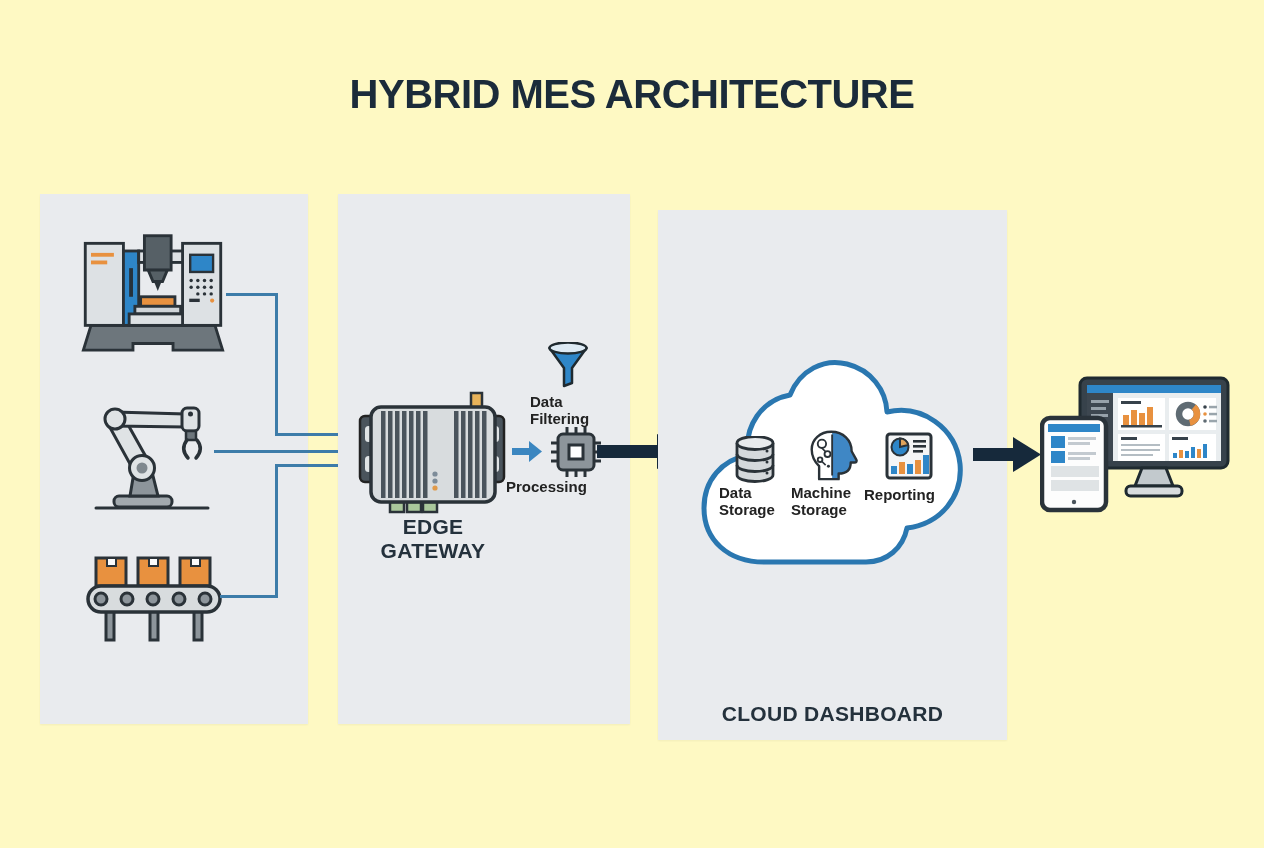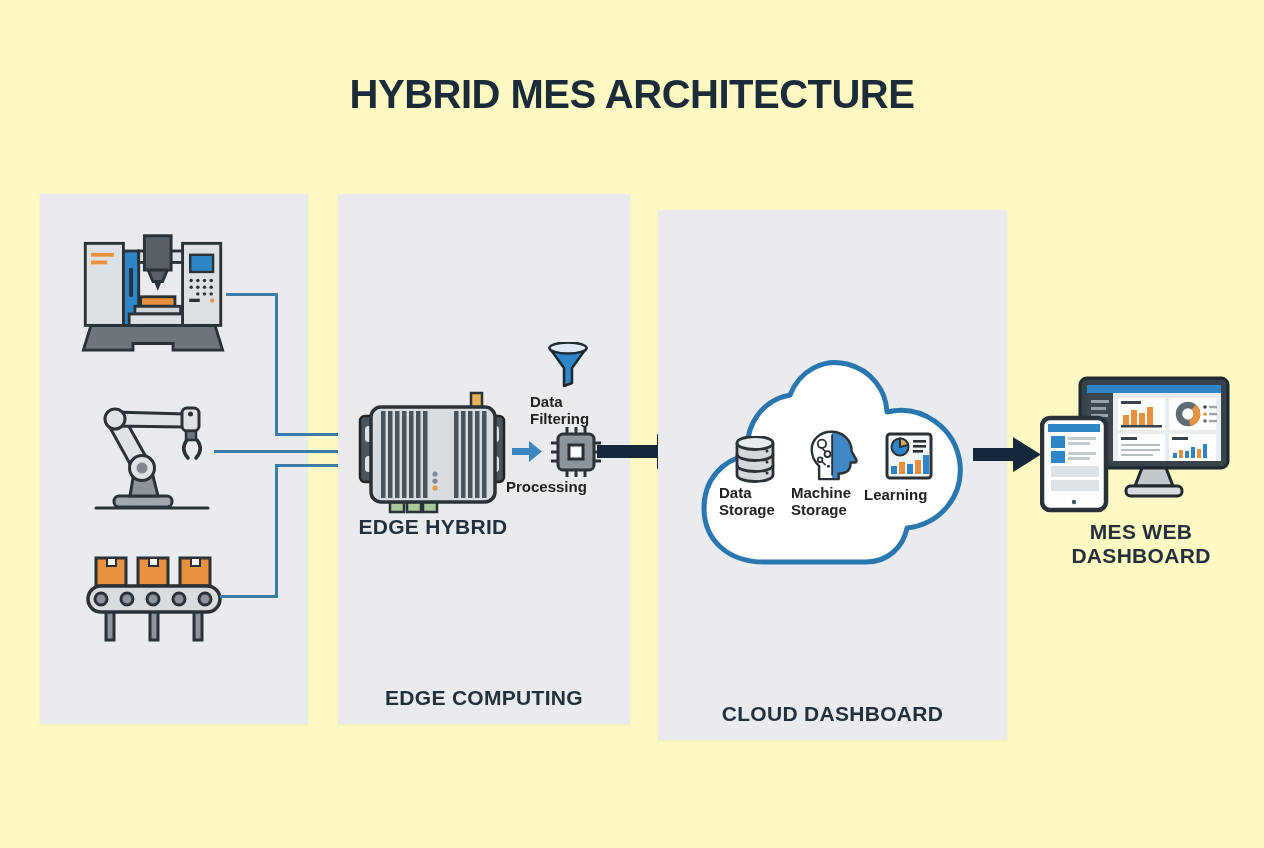--- a/index.html
+++ b/index.html
@@ -128,21 +128,21 @@
           <rect x="107" y="21" width="4.5" height="87"></rect>
         <rect x="114" y="21" width="4.5" height="87"></rect>
           <rect x="121" y="21" width="4.5" height="87"></rect>
         <rect x="128" y="21" width="4.5" height="87"></rect>
       </g>
       <circle cx="81" cy="84" r="2.6" fill="#7d8c99"></circle>
       <circle cx="81" cy="91" r="2.6" fill="#7d8c99"></circle>
       <circle cx="81" cy="98" r="2.6" fill="#e09a4a"></circle>
     </svg>
 
-    <div class="abs big-label" style="left:15px;top:321px;width:160px;">EDGE HYBRID</div>
+    <div class="abs big-label" style="left:15px;top:321px;width:160px;">EDGE GATEWAY</div>
 
     <svg class="abs" style="left:174px;top:247px;" width="30" height="21" viewBox="0 0 30 21">
       <rect x="0" y="7" width="17" height="7" fill="#3b86c0"></rect>
       <polygon points="17,0 30,10.5 17,21" fill="#3b86c0"></polygon>
     </svg>
 
     <svg class="abs" style="left:210px;top:148px;" width="40" height="48" viewBox="0 0 40 48">
       <path d="M1.5,6 L16,26 L16,44 L24,41 L24,26 L38.5,6 Z" fill="#2e86c8" stroke="#1f2a30" stroke-width="2.5" stroke-linejoin="round"></path>
       <ellipse cx="20" cy="6" rx="18.5" ry="5.5" fill="#ddeaf4" stroke="#1f2a30" stroke-width="2.5"></ellipse>
     </svg>
@@ -163,21 +163,20 @@
         <line x1="43" y1="17" x2="51" y2="17"></line>
           <line x1="43" y1="26" x2="51" y2="26"></line>
           <line x1="43" y1="35" x2="51" y2="35"></line>
       </g>
       <rect x="8" y="8" width="36" height="36" rx="5" fill="#8d959b" stroke="#2a3238" stroke-width="3"></rect>
       <rect x="19" y="19" width="14" height="14" fill="#ffffff" stroke="#2a3238" stroke-width="3"></rect>
     </svg>
 
     <div class="abs small-label" style="left:168px;top:284px;width:100px;">Processing</div>
 
-    <div class="panel-label">EDGE COMPUTING</div>
   </section>
 
   <svg class="abs" style="left:597px;top:434px;" width="96" height="35" viewBox="0 0 96 35">
     <rect x="0" y="11" width="60" height="13" fill="#16293b"></rect>
     <polygon points="60,0 96,17.5 60,35" fill="#16293b"></polygon>
   </svg>
 
   <section class="abs panel" style="left:658px;top:202px;width:349px;height:530px;margin-top:8px;">
 
     <svg class="abs" style="left:36px;top:140px;" width="276" height="222" viewBox="0 0 276 222">
@@ -224,21 +223,21 @@
       <path d="M15,15 L15,6.5 A8.5,8.5 0 0 1 23.2,13 Z" fill="#e0a45c" stroke="#2a3238" stroke-width="2"></path>
       <rect x="28" y="8" width="13" height="2.6" fill="#2a3238"></rect>
       <rect x="28" y="13" width="13" height="2.6" fill="#2a3238"></rect>
       <rect x="28" y="18" width="10" height="2.6" fill="#2a3238"></rect>
       <rect x="6" y="34" width="6" height="8" fill="#2e86c8"></rect>
       <rect x="14" y="30" width="6" height="12" fill="#e8913f"></rect>
       <rect x="22" y="32" width="6" height="10" fill="#2e86c8"></rect>
       <rect x="30" y="28" width="6" height="14" fill="#e8913f"></rect>
       <rect x="38" y="23" width="6" height="19" fill="#2e86c8"></rect>
     </svg>
-    <div class="abs small-label" style="left:206px;top:276px;width:90px;">Learning</div>
+    <div class="abs small-label" style="left:206px;top:276px;width:90px;">Reporting</div>
 
     <div class="panel-label">CLOUD DASHBOARD</div>
   </section>
 
   <svg class="abs" style="left:973px;top:437px;" width="68" height="35" viewBox="0 0 68 35">
     <rect x="0" y="11" width="40" height="13" fill="#16293b"></rect>
     <polygon points="40,0 68,17.5 40,35" fill="#16293b"></polygon>
   </svg>
 
   <svg class="abs" style="left:1040px;top:374px;" width="190" height="140" viewBox="0 0 190 140">
@@ -299,15 +298,14 @@
       <rect x="28" y="63" width="28" height="3" fill="#c3cad0"></rect>
       <rect x="28" y="68" width="22" height="3" fill="#c3cad0"></rect>
       <rect x="28" y="78" width="28" height="3" fill="#c3cad0"></rect>
       <rect x="28" y="83" width="22" height="3" fill="#c3cad0"></rect>
       <rect x="11" y="92" width="48" height="11" fill="#dfe3e5"></rect>
       <rect x="11" y="106" width="48" height="11" fill="#dfe3e5"></rect>
       <circle cx="34" cy="128" r="2.2" fill="#4a545c"></circle>
     </g>
   </svg>
 
-  <div class="abs big-label" style="left:1053px;top:520px;width:176px;">MES WEB DASHBOARD</div>
 
 </div>
 
 </body></html>

